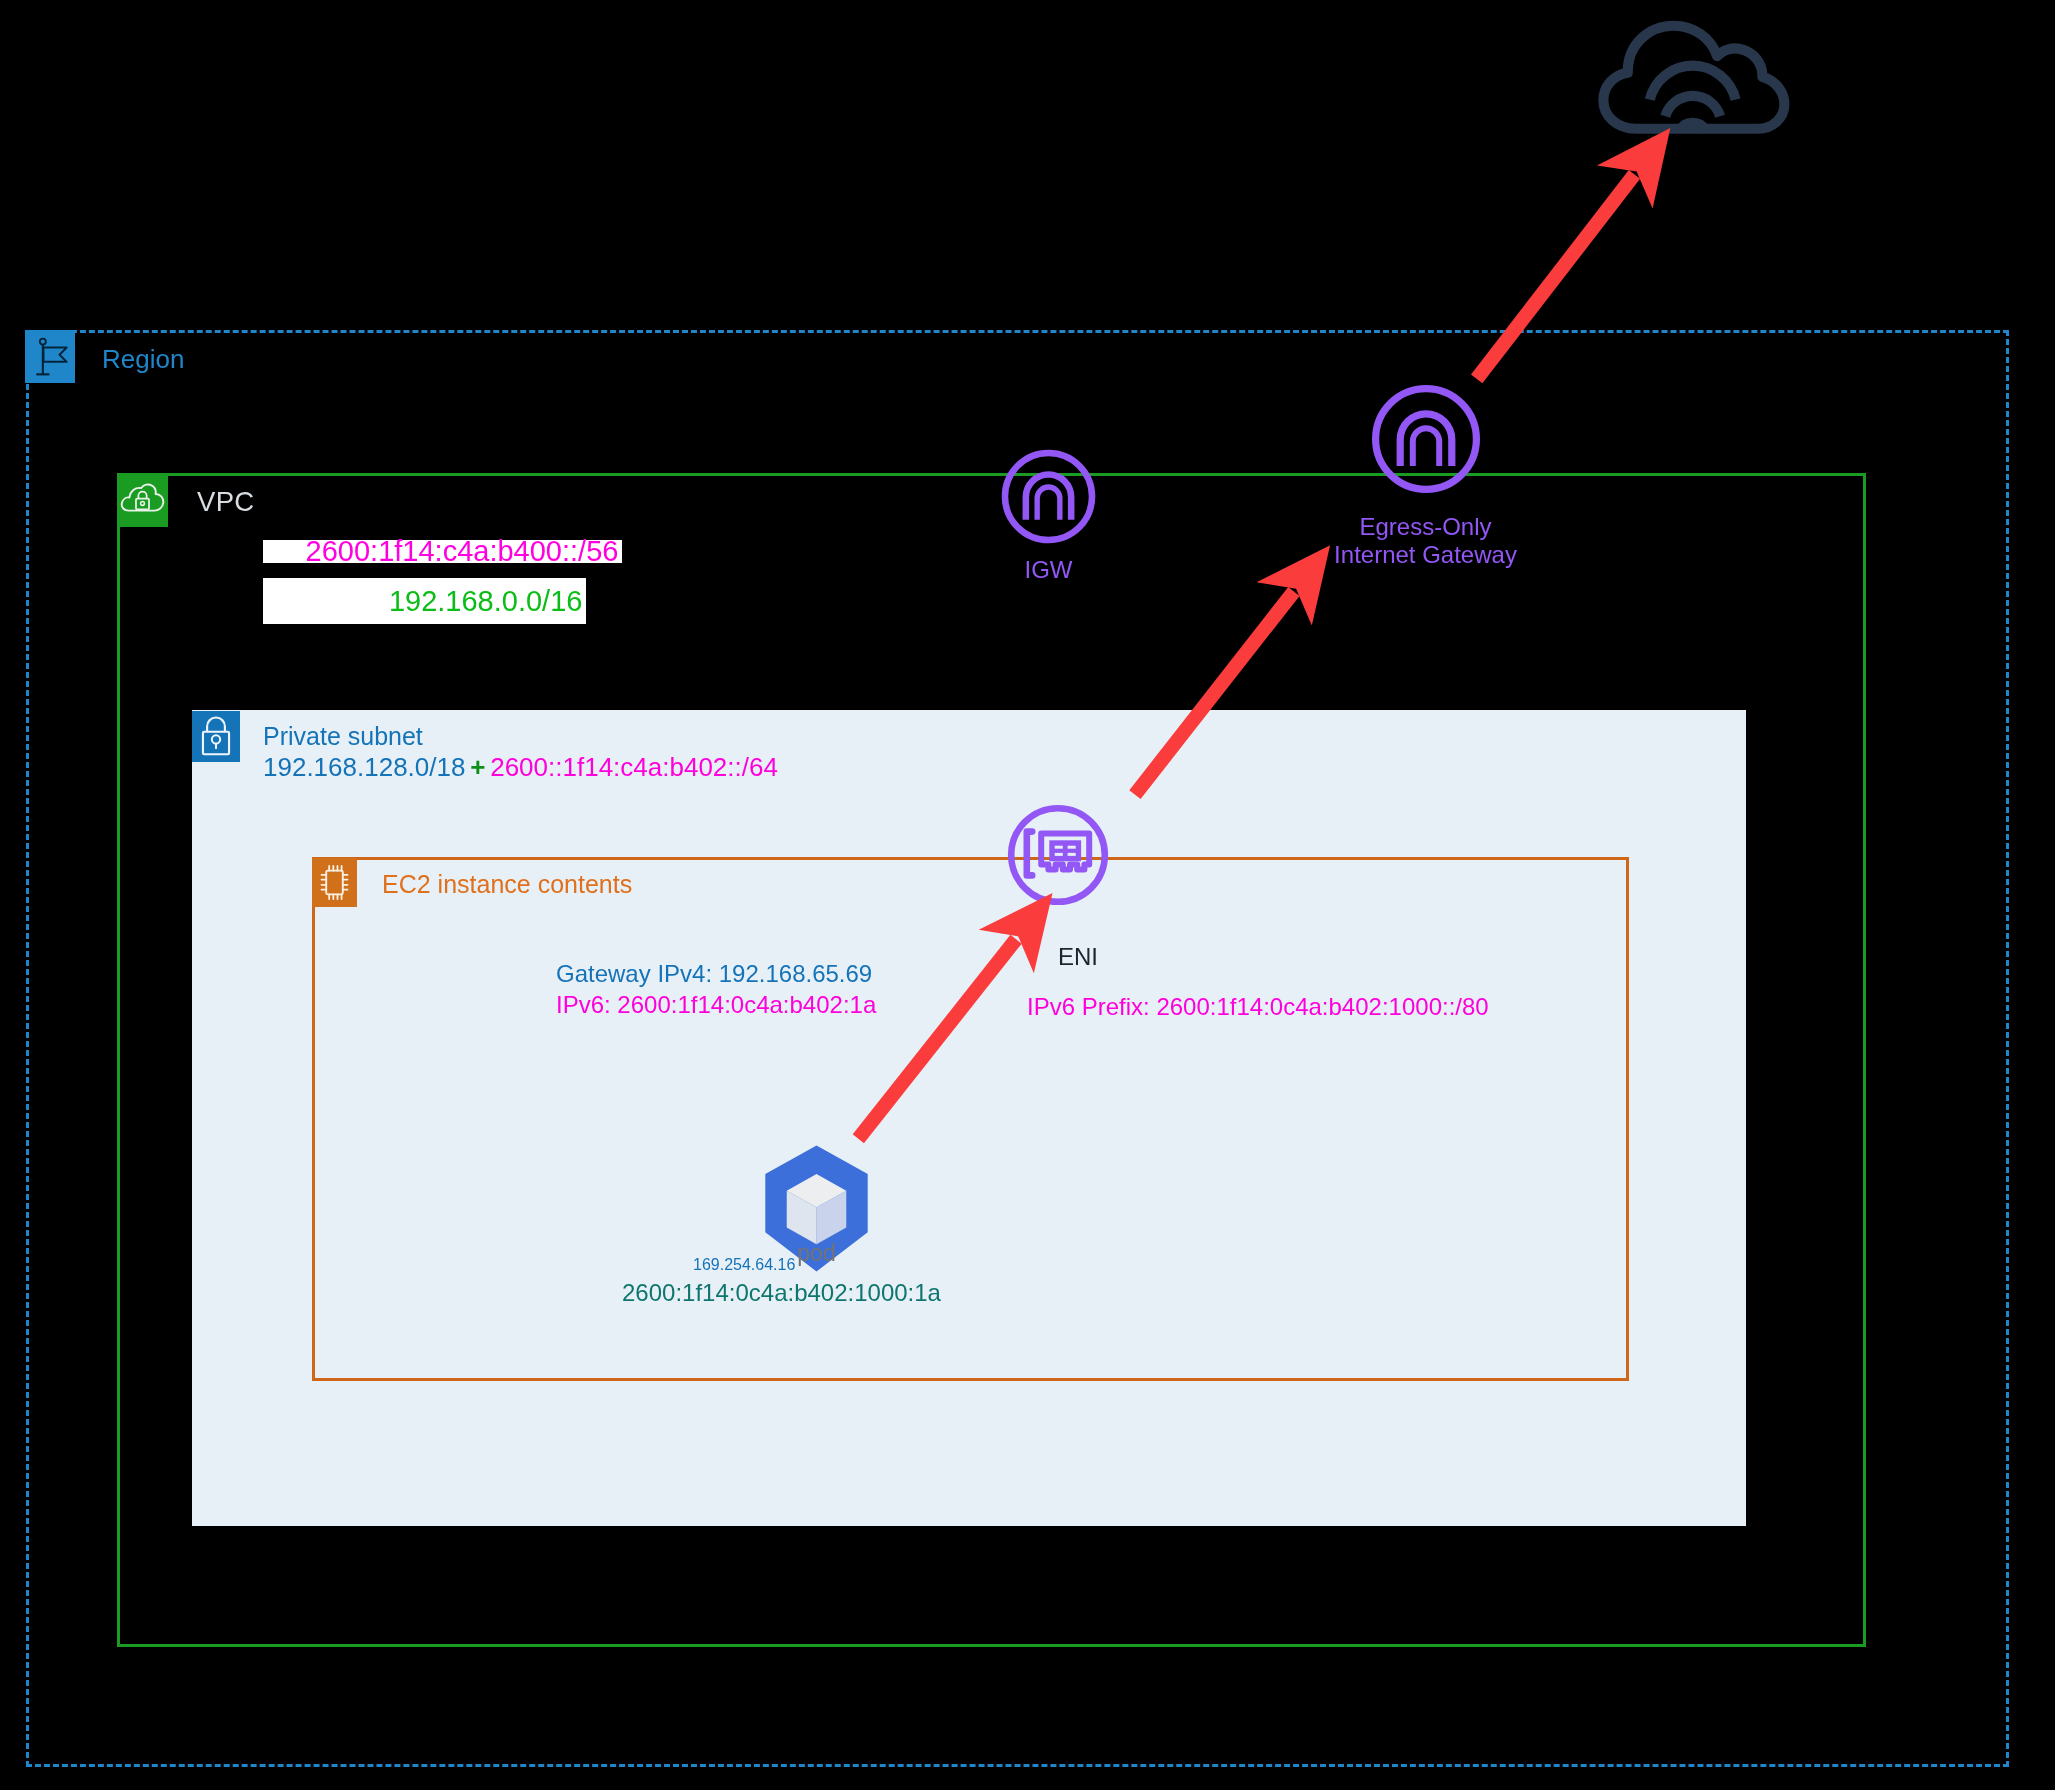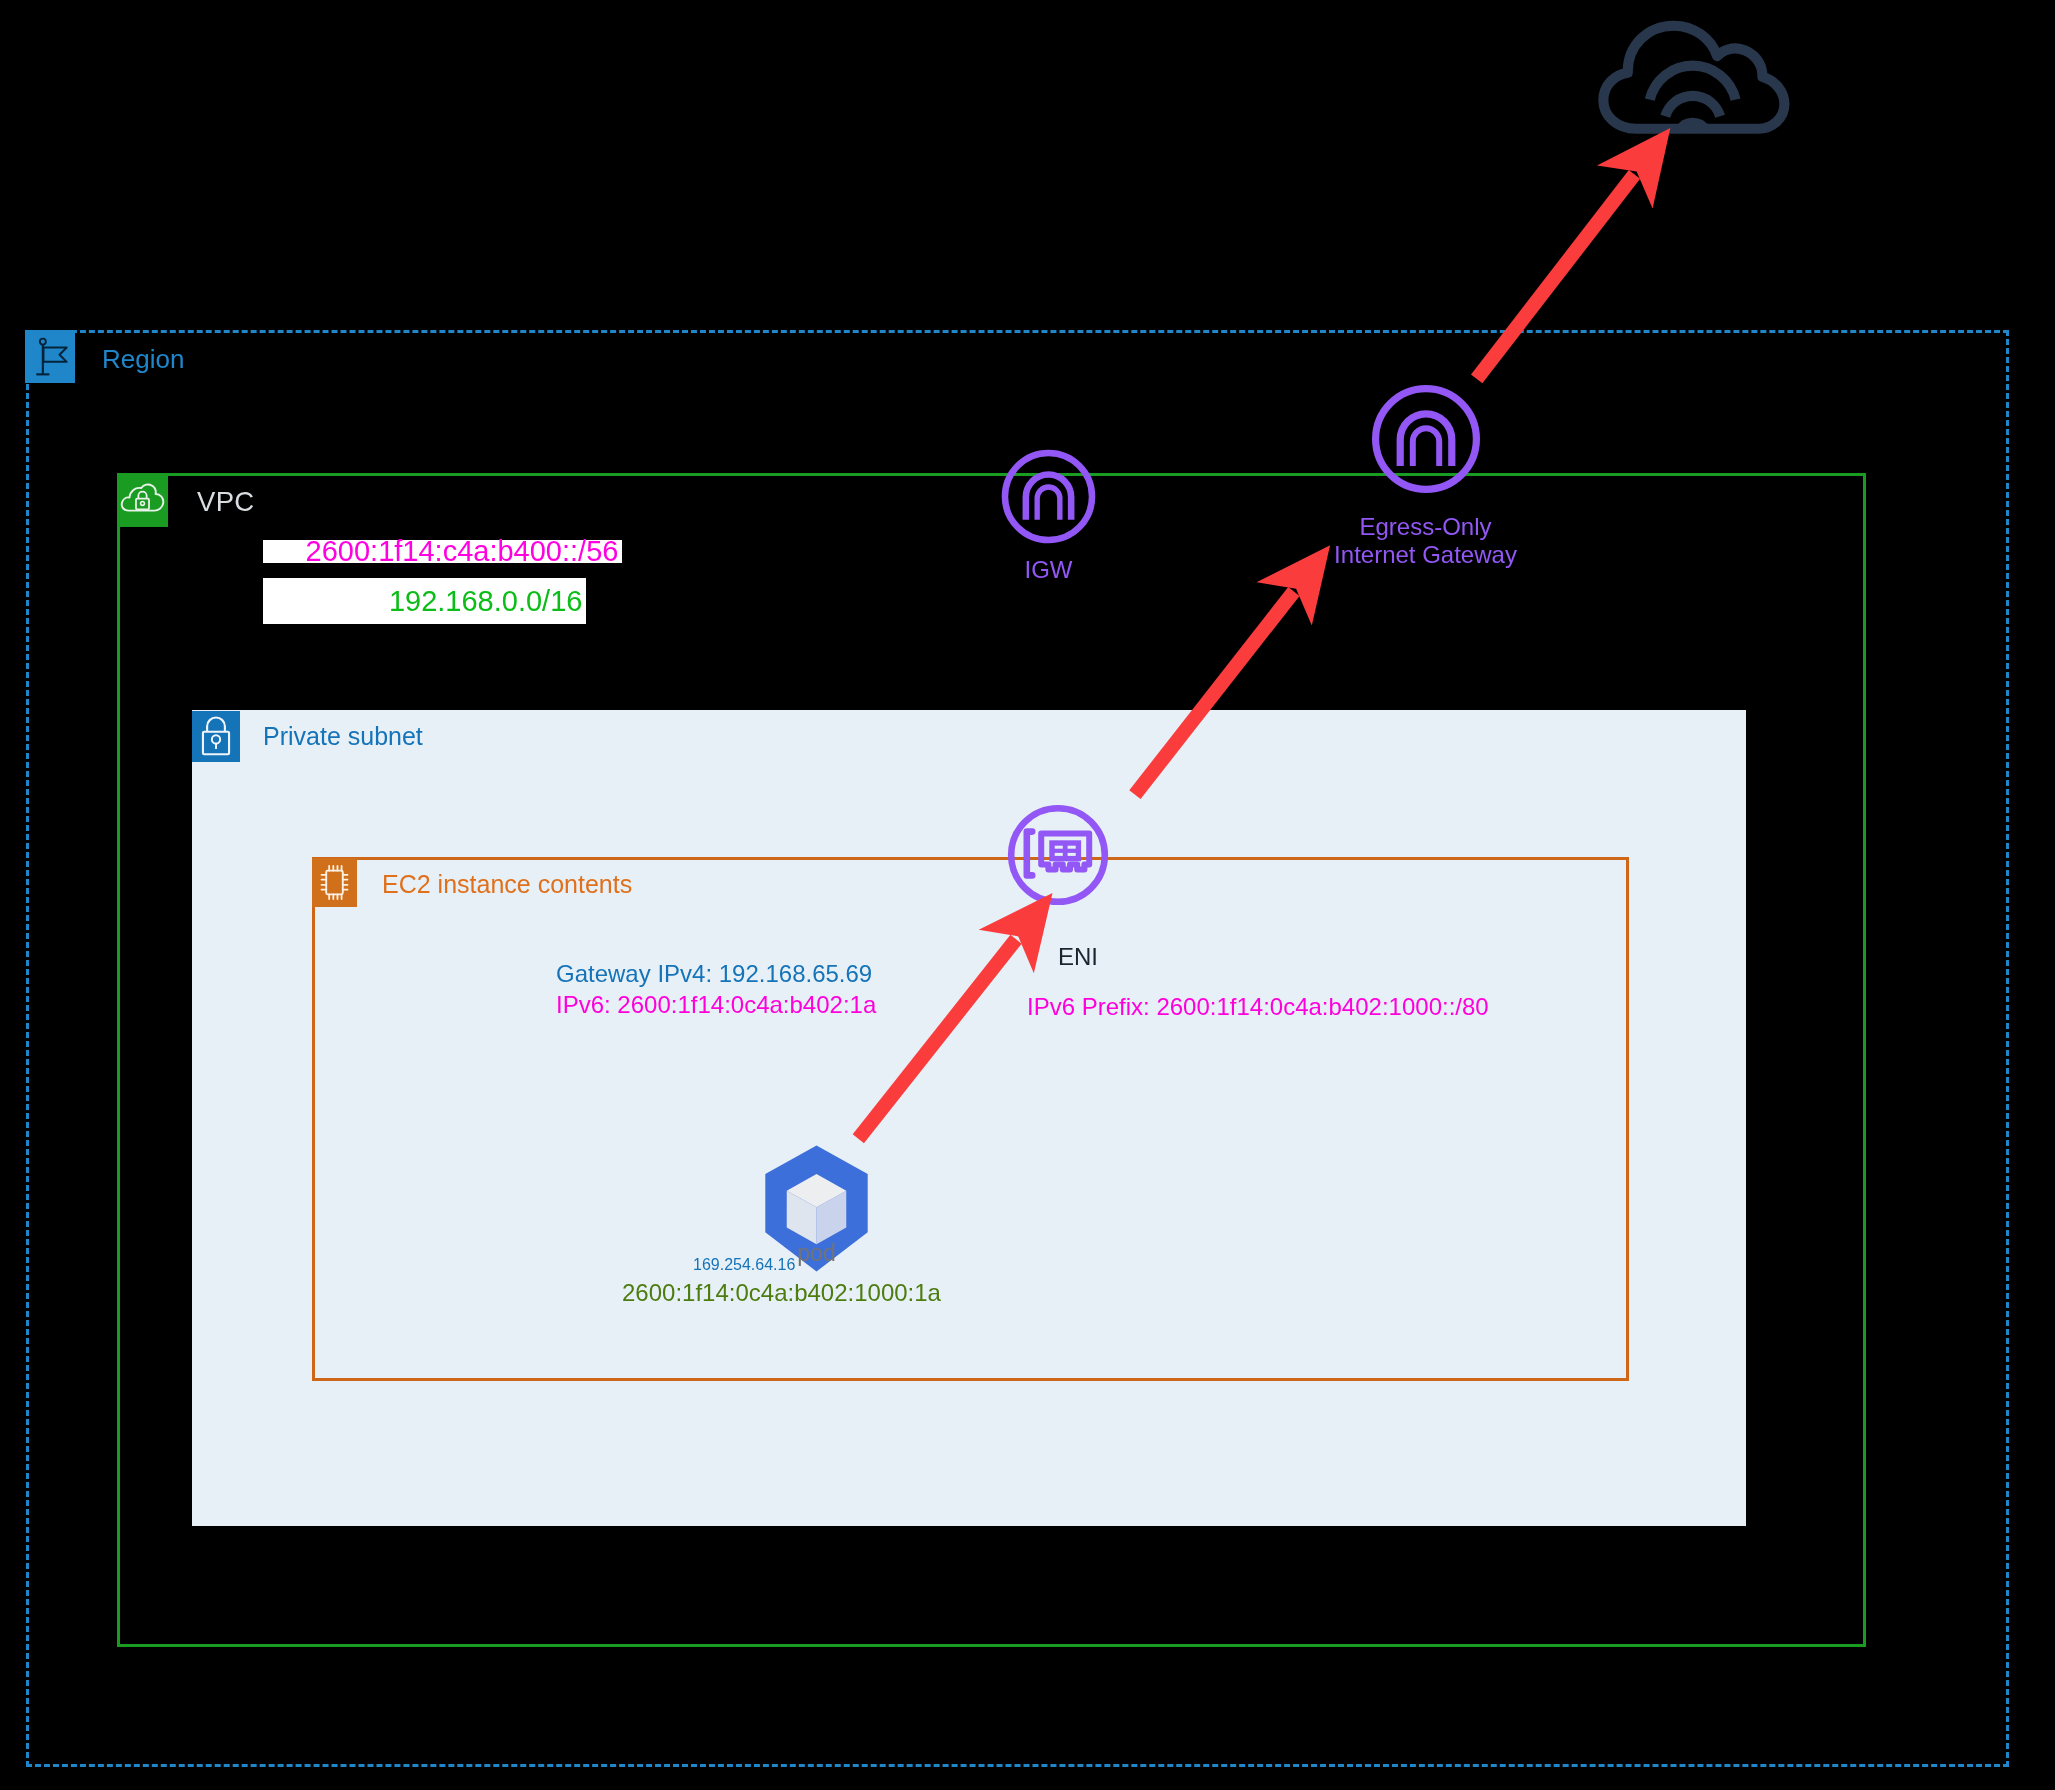--- a/index.html
+++ b/index.html
@@ -51,21 +51,21 @@
   
   .subnet-cidr{position:absolute;left:263px;top:752px;font-size:26px;white-space:nowrap;}
   .subnet-cidr .v4{color:#1573b8;}
   .subnet-cidr .plus{color:#0f8f18;font-weight:bold;padding:0 4.8px;}
   .subnet-cidr .v6{color:#ff00dc;}
 
   
   .ec2-ip4{position:absolute;left:556px;top:960px;font-size:24px;color:#1573b8;white-space:nowrap;}
   .ec2-ip6{position:absolute;left:556px;top:991px;font-size:24px;color:#ff00dc;white-space:nowrap;}
   .eni-prefix{position:absolute;left:1027px;top:993px;font-size:24px;color:#ff00dc;white-space:nowrap;}
-  .pod-ip6{position:absolute;left:622px;top:1279px;font-size:24px;color:#4d7c0f;white-space:nowrap;}
+  .pod-ip6{position:absolute;left:622px;top:1279px;font-size:24px;color:#0f766e;white-space:nowrap;}
   .pod-ip4{position:absolute;left:693px;top:1256px;font-size:16px;color:#1573b8;white-space:nowrap;}
 
   
   .node{position:absolute;}
   .node svg{display:block;}
   .node-label{position:absolute;text-align:center;white-space:nowrap;font-size:24px;}
 
   .igw-node{left:999px;top:447px;width:99px;height:99px;}
   .igw-label{left:969px;top:556px;width:159px;color:#9257f5;}
 
@@ -123,20 +123,23 @@
   <div class="badge subnet-badge">
     <svg viewBox="0 0 80 86" aria-hidden="true">
       <rect x="18" y="35" width="44" height="38" rx="2" fill="none" stroke="#eef5fb" stroke-width="3.6"></rect>
       <path d="M25 35 V26 a15 15 0 0 1 30 0 V35" fill="none" stroke="#eef5fb" stroke-width="3.6"></path>
       <circle cx="40" cy="48" r="7" fill="none" stroke="#eef5fb" stroke-width="3.4"></circle>
       <line x1="40" y1="55" x2="40" y2="64" stroke="#eef5fb" stroke-width="3.4"></line>
     </svg>
   </div>
   <div class="lbl subnet-title">Private subnet</div>
 
+  <div class="subnet-cidr">
+    <span class="v4">192.168.128.0/18</span><span class="plus">+</span><span class="v6">2600::1f14:c4a:b402::/64</span>
+  </div>
 
   <div class="ec2-box"></div>
 
   <div class="badge ec2-badge">
     <svg viewBox="0 0 76 82" aria-hidden="true">
       <rect x="24" y="21" width="28" height="40" rx="2.5" fill="none" stroke="#fdf0e4" stroke-width="3.2"></rect>
       <g stroke="#fdf0e4" stroke-width="3" stroke-linecap="round">
         <line x1="29" y1="13" x2="29" y2="21"></line>
           <line x1="36" y1="13" x2="36" y2="21"></line>
         <line x1="43" y1="13" x2="43" y2="21"></line>

